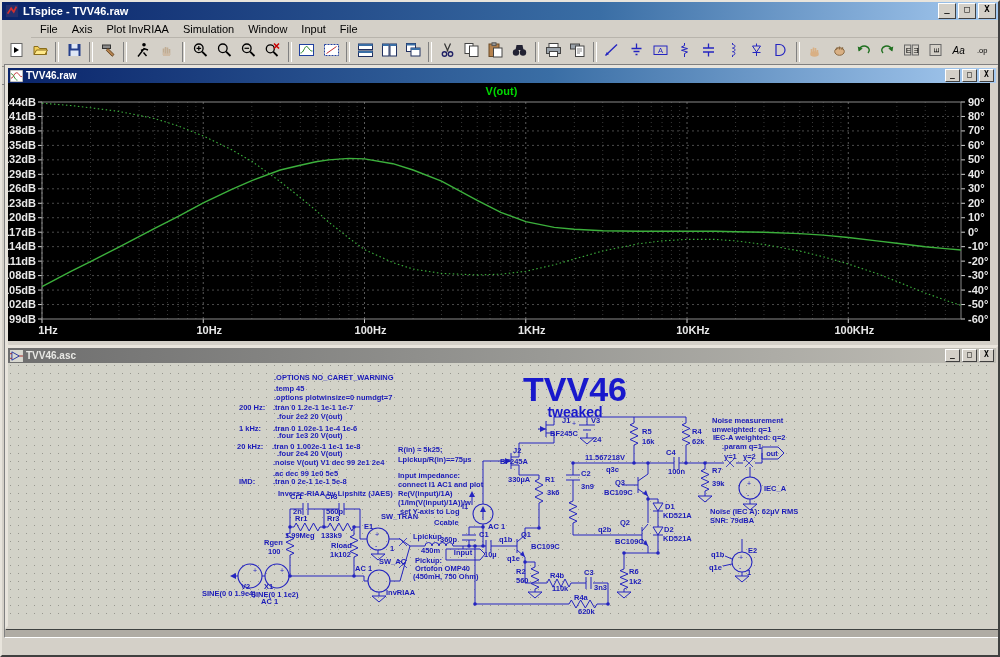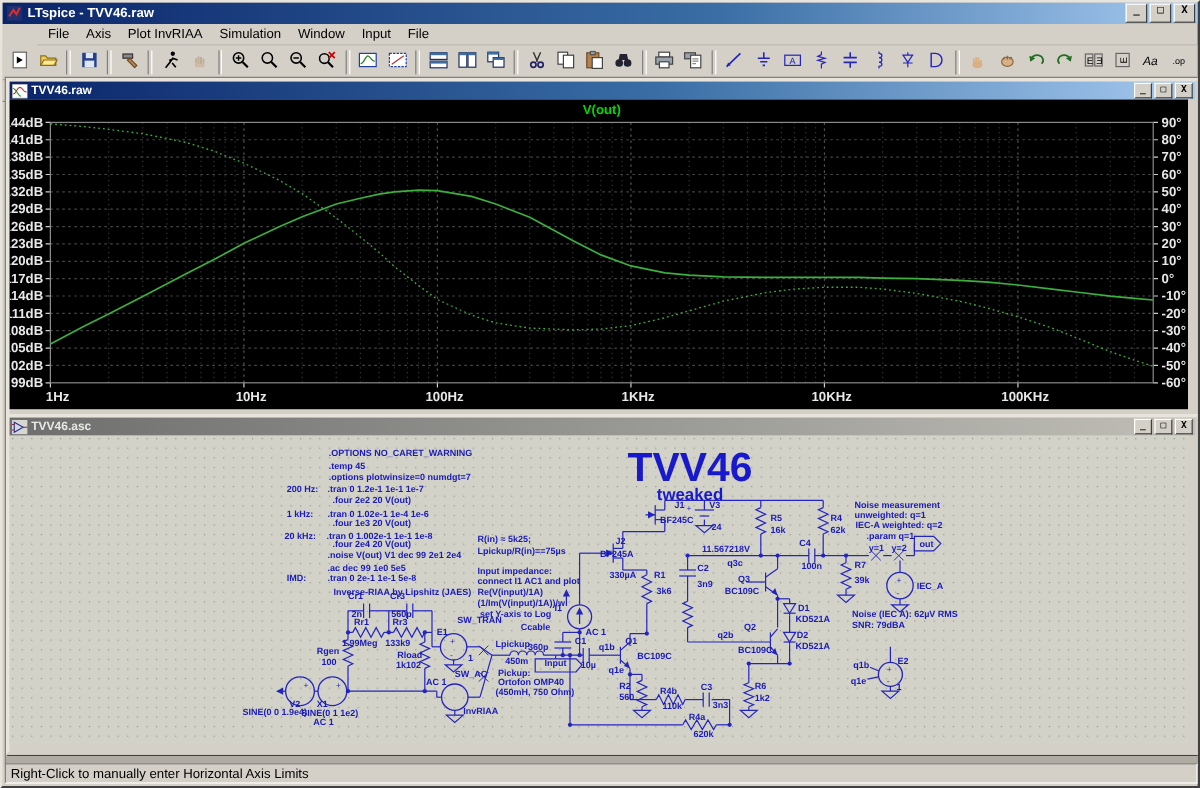--- a/index.html
+++ b/index.html
@@ -831,16 +831,13 @@
             <text x="324" y="525" font-size="7.5" font-weight="bold" fill="#1a1ab8">560p</text>
             <text x="239" y="600" font-size="7.5" font-weight="bold" fill="#1a1ab8">V2</text>
             <text x="200" y="607" font-size="7.5" font-weight="bold" fill="#1a1ab8">SINE(0 0 1.9e4)</text>
             <text x="262" y="600" font-size="7.5" font-weight="bold" fill="#1a1ab8">X1</text>
             <text x="249" y="608" font-size="7.5" font-weight="bold" fill="#1a1ab8">SINE(0 1 1e2)</text>
             <text x="259" y="615" font-size="7.5" font-weight="bold" fill="#1a1ab8">AC 1</text>
           </svg></div>
     </div>
   </div>
 
-  <div id="statusbar">
-    <span>Right-Click to manually enter Horizontal Axis Limits</span>
-  </div>
 </div>
 
 </body></html>

